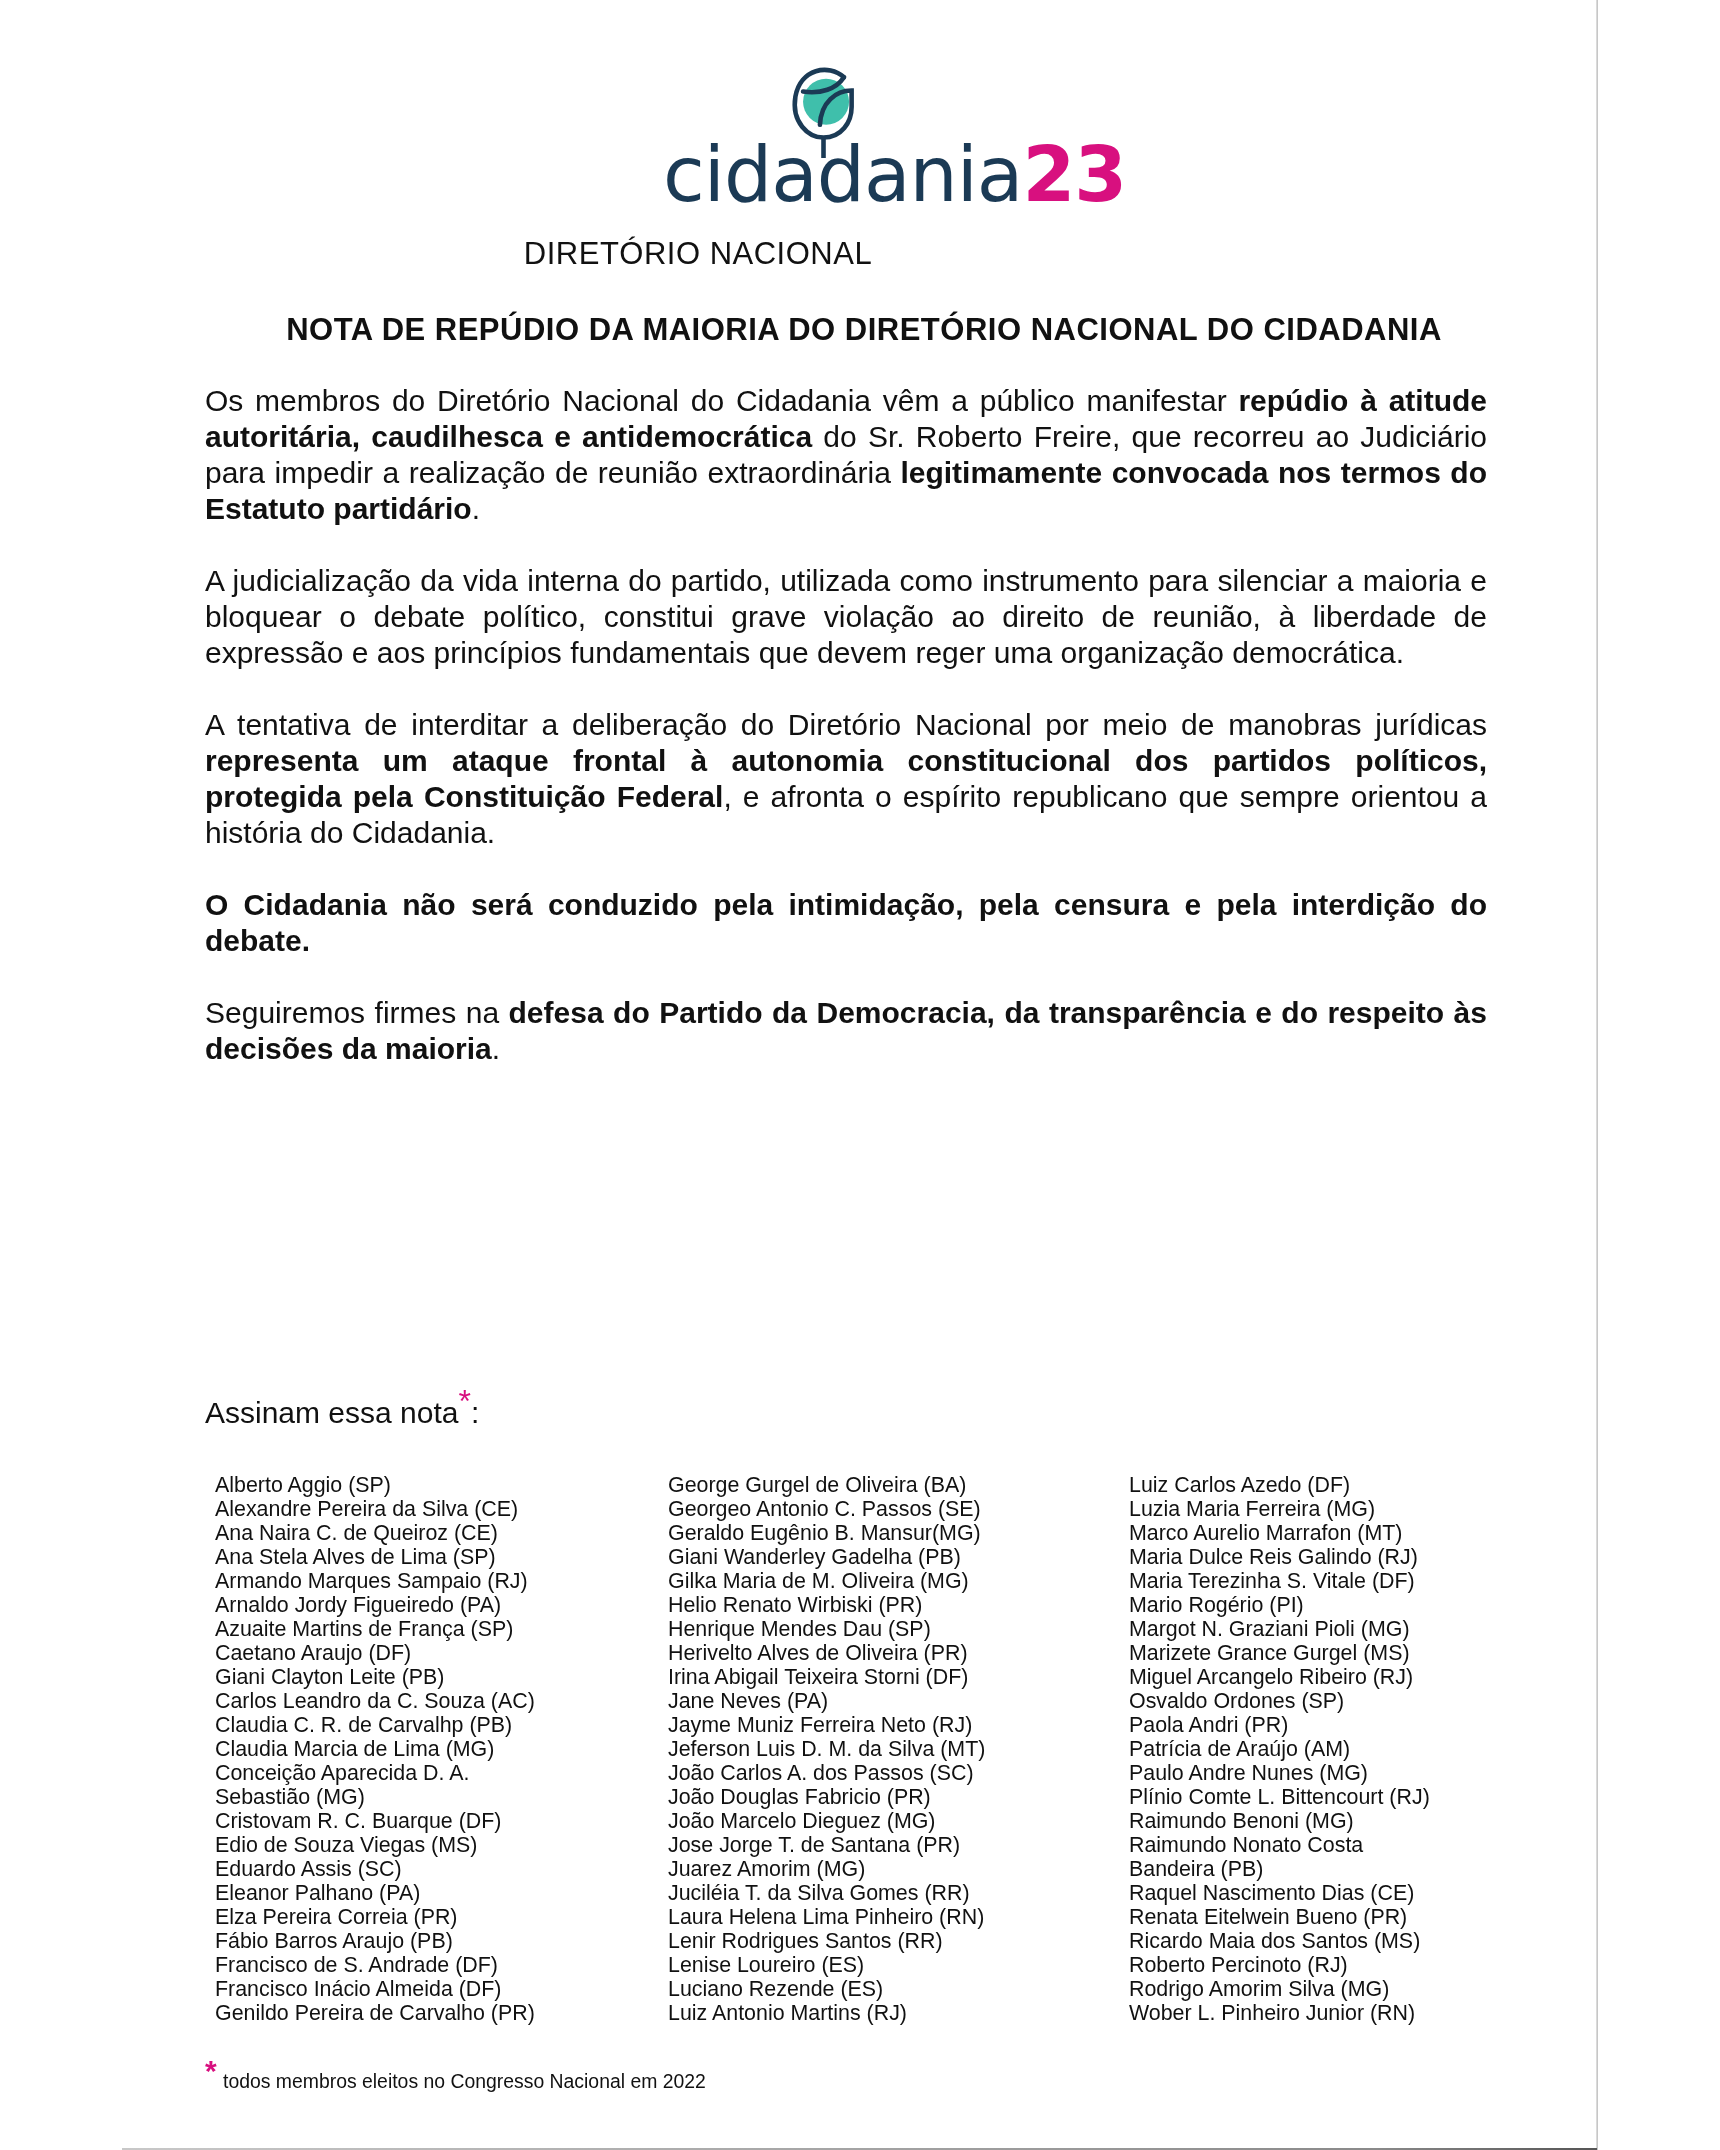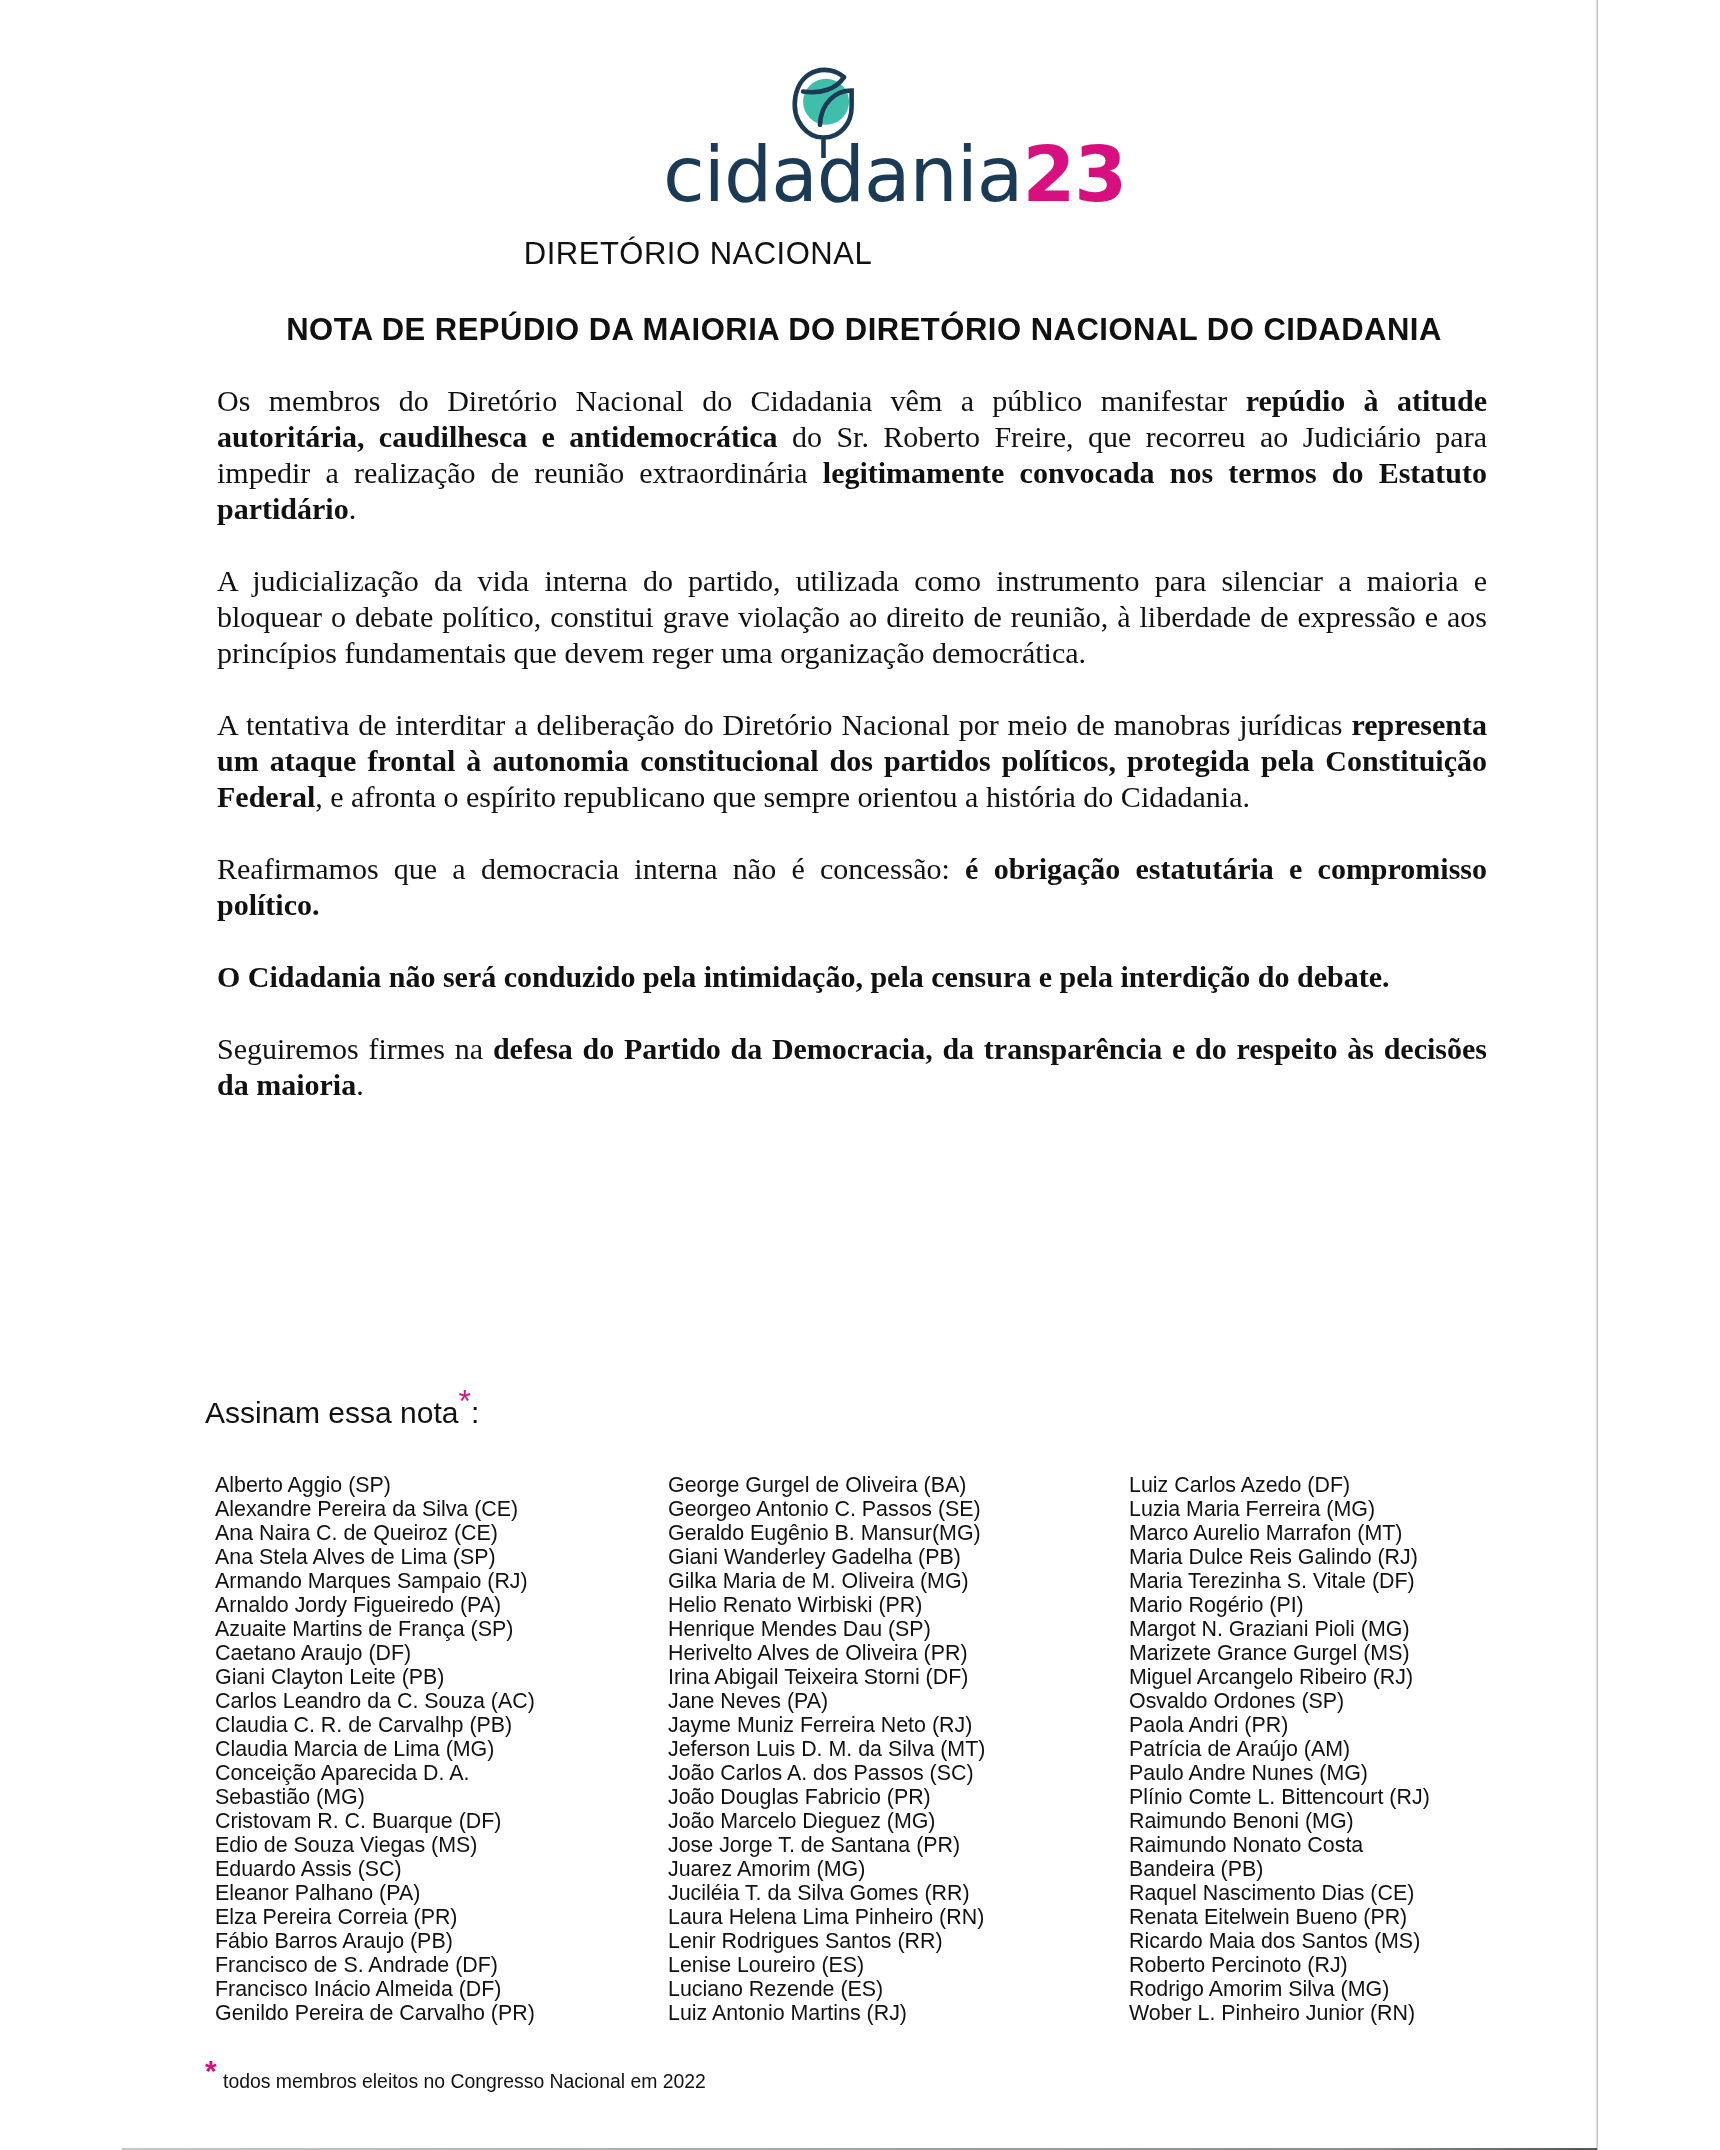--- a/index.html
+++ b/index.html
@@ -32,21 +32,21 @@
     font-size: 31px; letter-spacing: 0.5px; color: #111;
   }
   .heading-title {
     position: absolute; left: 4px; width: 1720px; top: 312px; text-align: center;
     font-size: 31px; letter-spacing: 0.5px; color: #111; font-weight: bold;
   }
   .body-text {
     position: absolute; left: 205px; width: 1282px; top: 383px;
     font-size: 30px; line-height: 36px; text-align: justify; color: #111;
   }
-  .body-text p { margin: 0 0 36px 12px; font-family: Liberation Serif, serif; }
+  .body-text p { margin: 0 0 36px 0; }
   .body-text b { font-weight: bold; }
   .assinam {
     position: absolute; left: 205px; top: 1394px; font-size: 30px; color: #111;
   }
   .assinam .star { color: #d8107f; font-size: 32px; position: relative; top: -11.2px; }
   .sig-col {
     position: absolute; top: 1473px; width: 449px;
     font-size: 21.4px; line-height: 24px; color: #111;
   }
   .sig-col div { white-space: nowrap; }
@@ -76,21 +76,20 @@
   <div class="logo-word"><span class="w1">cidadania</span><span class="w2">23</span></div>
 </div>
 
 <div class="heading-org">DIRETÓRIO NACIONAL</div>
 <div class="heading-title">NOTA DE REPÚDIO DA MAIORIA DO DIRETÓRIO NACIONAL DO CIDADANIA</div>
 
 <div class="body-text" id="body-text">
     <p><span>Os membros do Diretório Nacional do Cidadania vêm a público manifestar </span><b>repúdio à atitude autoritária, caudilhesca e antidemocrática</b><span> do Sr. Roberto Freire, que recorreu ao Judiciário para impedir a realização de reunião extraordinária </span><b>legitimamente convocada nos termos do Estatuto partidário</b><span>.</span></p>
     <p><span>A judicialização da vida interna do partido, utilizada como instrumento para silenciar a maioria e bloquear o debate político, constitui grave violação ao direito de reunião, à liberdade de expressão e aos princípios fundamentais que devem reger uma organização democrática.</span></p>
     <p><span>A tentativa de interditar a deliberação do Diretório Nacional por meio de manobras jurídicas </span><b>representa um ataque frontal à autonomia constitucional dos partidos políticos, protegida pela Constituição Federal</b><span>, e afronta o espírito republicano que sempre orientou a história do Cidadania.</span></p>
-    <p><span>Reafirmamos que a democracia interna não é concessão: </span><b>é obrigação estatutária e compromisso político.</b></p>
     <p><b>O Cidadania não será conduzido pela intimidação, pela censura e pela interdição do debate.</b></p>
     <p><span>Seguiremos firmes na </span><b>defesa do Partido da Democracia, da transparência e do respeito às decisões da maioria</b><span>.</span></p>
   </div>
 
 <div class="assinam"><span>Assinam essa nota</span><span class="star">*</span><span>:</span></div>
 
 <div class="sig-col col-1">
     <div>Alberto Aggio (SP)</div>
     <div>Alexandre Pereira da Silva (CE)</div>
     <div>Ana Naira C. de Queiroz (CE)</div>

